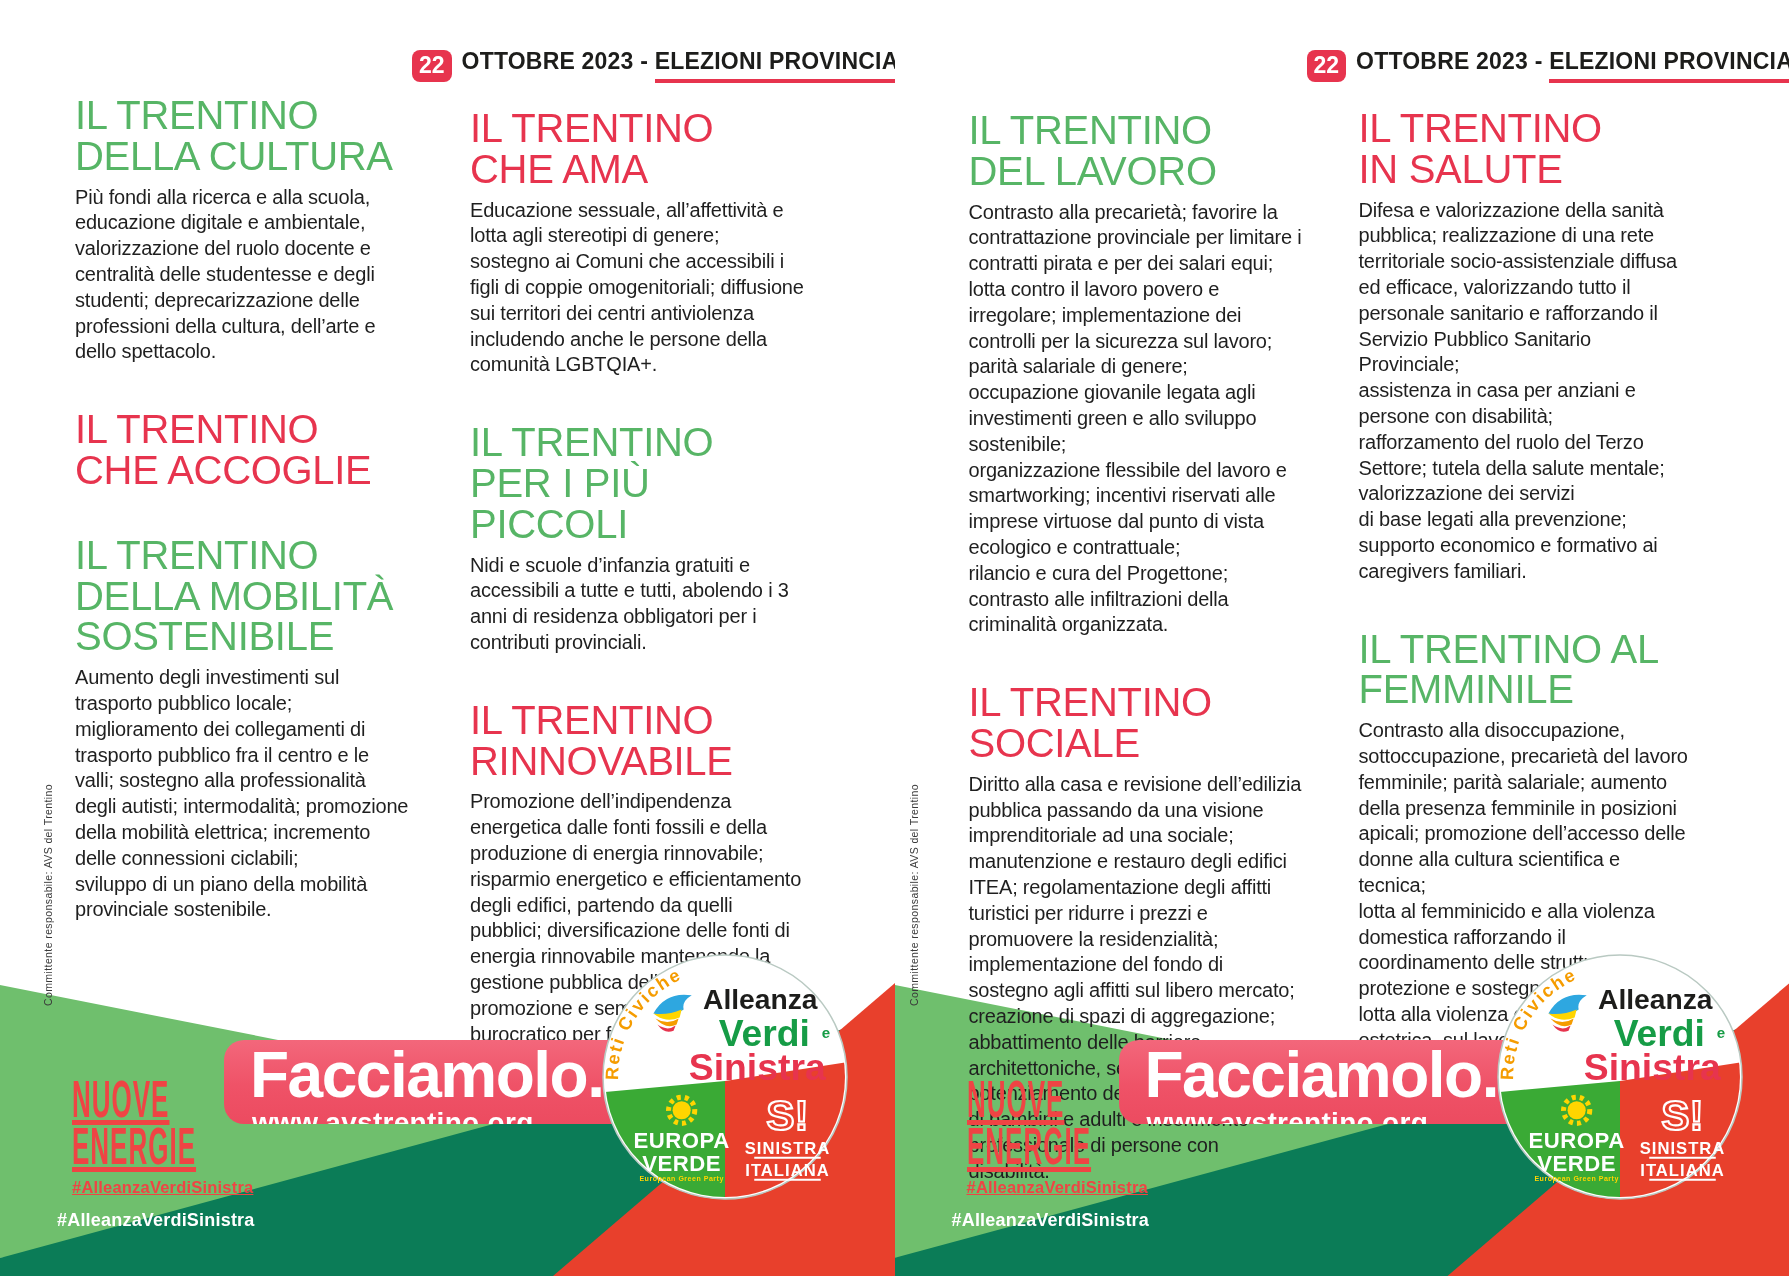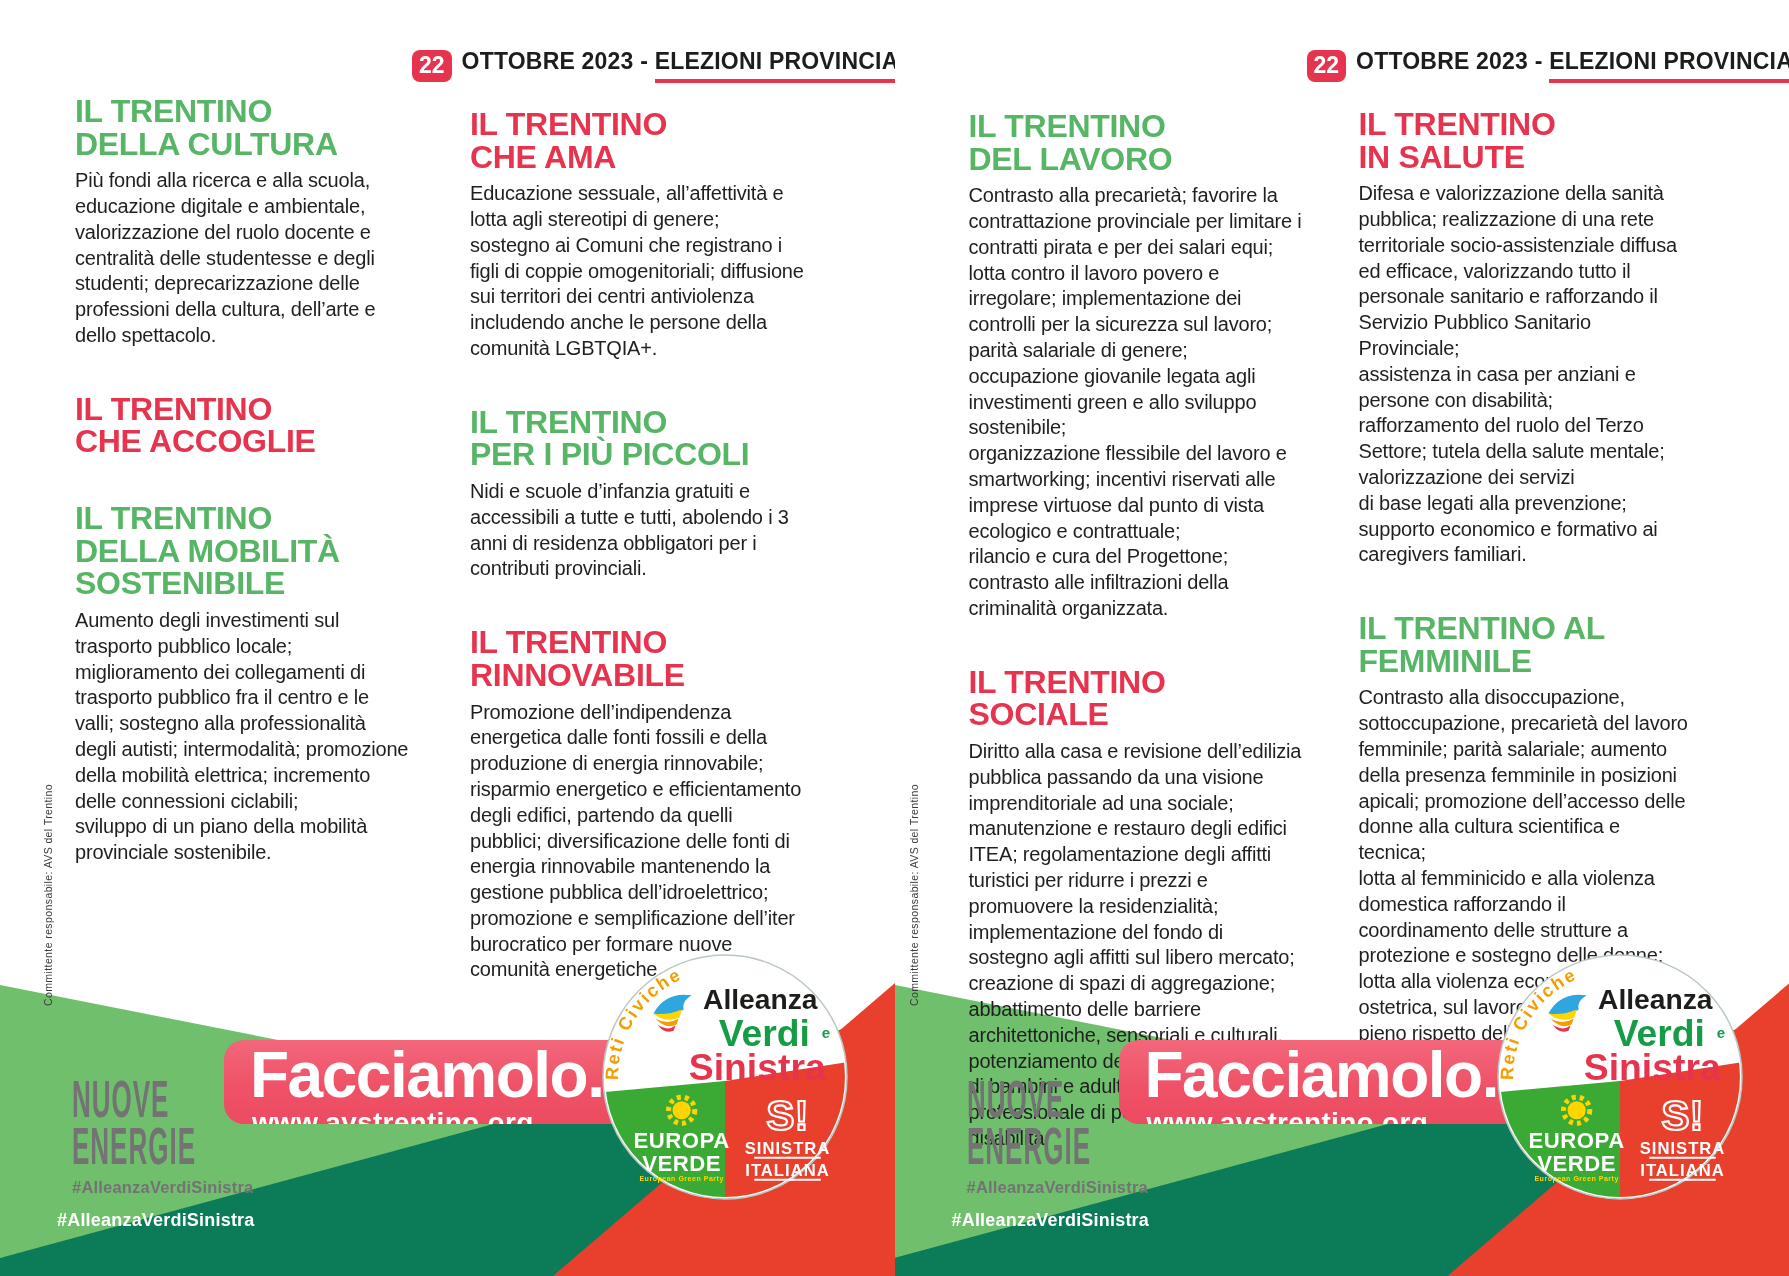--- a/index.html
+++ b/index.html
@@ -17,42 +17,42 @@
   .hdr-title{font-weight:bold;font-size:23px;color:#1d1d1b;letter-spacing:0.2px;white-space:nowrap;}
   .hdr-underlined{display:inline-block;border-bottom:4px solid #e7344e;padding-bottom:4px;}
 
   
   .col{position:absolute;width:334px;z-index:3;}
   .p1 .col1{left:75px;top:95px;}
   .p1 .col2{left:470px;top:108px;}
   .p2 .col1{left:74px;top:110px;}
   .p2 .col2{left:464px;top:108px;}
   .sec{margin-bottom:44px;}
-  .sec-h{margin:0 0 8px 0;font-weight:bold;font-size:32px;line-height:1.02;
+  .sec-h{margin:0 0 8px 0;font-weight:normal;font-size:40px;line-height:1.02;
     letter-spacing:-0.3px;white-space:pre-line;}
   .h-green{color:#57b566;}
   .h-red{color:#e7344e;}
   .sec-b{margin:0;font-size:20px;line-height:1.29;letter-spacing:-0.2px;
     color:#1f1f1f;white-space:pre-line;}
 
   
   .tri{position:absolute;top:0;left:0;width:100%;height:100%;}
   .tri-light{background:#6fbf6d;clip-path:polygon(0 985px,885px 1160px,0 1258px);z-index:1;}
   .tri-dark{background:#0b7c57;clip-path:polygon(0 1258px,895px 1015px,895px 1276px,0 1276px);z-index:2;}
   .tri-red{background:#e8402c;clip-path:polygon(553px 1276px,895px 983px,895px 1276px);z-index:2;}
 
   
   .banner{position:absolute;left:224px;top:1040px;width:452px;height:84px;border-radius:20px;
     background:linear-gradient(180deg,#f3677b 0%,#ef5267 55%,#ec4b60 100%);z-index:5;color:#fff;overflow:hidden;}
   .banner-slogan{font-size:64px;font-weight:bold;letter-spacing:-1.5px;line-height:1.0;
     margin:3px 0 0 26px;white-space:nowrap;}
   .banner-url{font-size:28px;font-weight:bold;letter-spacing:0.3px;margin:0 0 0 28px;white-space:nowrap;}
 
   
-  .nuove{position:absolute;left:72px;top:1076px;z-index:4;color:#737373;}
+  .nuove{position:absolute;left:72px;top:1076px;z-index:4;color:#ef4444;text-decoration:underline;}
   .nuove-lines{font-weight:bold;font-size:52px;line-height:0.9;letter-spacing:2px;
     transform:scaleX(0.5);transform-origin:0 0;white-space:pre-line;}
   .nuove-tag{font-weight:bold;font-size:16.5px;margin-top:8px;letter-spacing:0.2px;}
   .bottom-tag{position:absolute;left:57px;top:1210px;z-index:4;color:#fff;font-weight:bold;
     font-size:18px;letter-spacing:0.2px;}
 
   
   .committente{position:absolute;left:42px;top:626px;height:380px;z-index:3;
     writing-mode:vertical-rl;transform:rotate(180deg);
     font-size:10.5px;color:#3a3a3a;letter-spacing:0.4px;white-space:nowrap;}
@@ -98,21 +98,21 @@
 SOSTENIBILE</h2>
         <p class="sec-b">Aumento degli investimenti sul trasporto pubblico locale; miglioramento dei collegamenti di trasporto pubblico fra il centro e le valli; sostegno alla professionalità degli autisti; intermodalità; promozione della mobilità elettrica; incremento delle connessioni ciclabili;
 sviluppo di un piano della mobilità provinciale sostenibile.</p>
       </div>
     </div>
 
     <div class="col col2">
       <div class="sec">
         <h2 class="sec-h h-red">IL TRENTINO
 CHE AMA</h2>
-        <p class="sec-b">Educazione sessuale, all’affettività e lotta agli stereotipi di genere; sostegno ai Comuni che registrano i figli di coppie omogenitoriali; diffusione sui territori dei centri antiviolenza includendo anche le persone della comunità LGBTQIA+.</p>
+        <p class="sec-b">Educazione sessuale, all’affettività e lotta agli stereotipi di genere; sostegno ai Comuni che accessibili i figli di coppie omogenitoriali; diffusione sui territori dei centri antiviolenza includendo anche le persone della comunità LGBTQIA+.</p>
       </div>
       <div class="sec">
         <h2 class="sec-h h-green">IL TRENTINO
 PER I PIÙ PICCOLI</h2>
         <p class="sec-b">Nidi e scuole d’infanzia gratuiti e accessibili a tutte e tutti, abolendo i 3 anni di residenza obbligatori per i contributi provinciali.</p>
       </div>
       <div class="sec">
         <h2 class="sec-h h-red">IL TRENTINO
 RINNOVABILE</h2>
         <p class="sec-b">Promozione dell’indipendenza energetica dalle fonti fossili e della produzione di energia rinnovabile; risparmio energetico e efficientamento degli edifici, partendo da quelli pubblici; diversificazione delle fonti di energia rinnovabile mantenendo la gestione pubblica dell’idroelettrico; promozione e semplificazione dell’iter burocratico per formare nuove comunità energetiche.</p>

